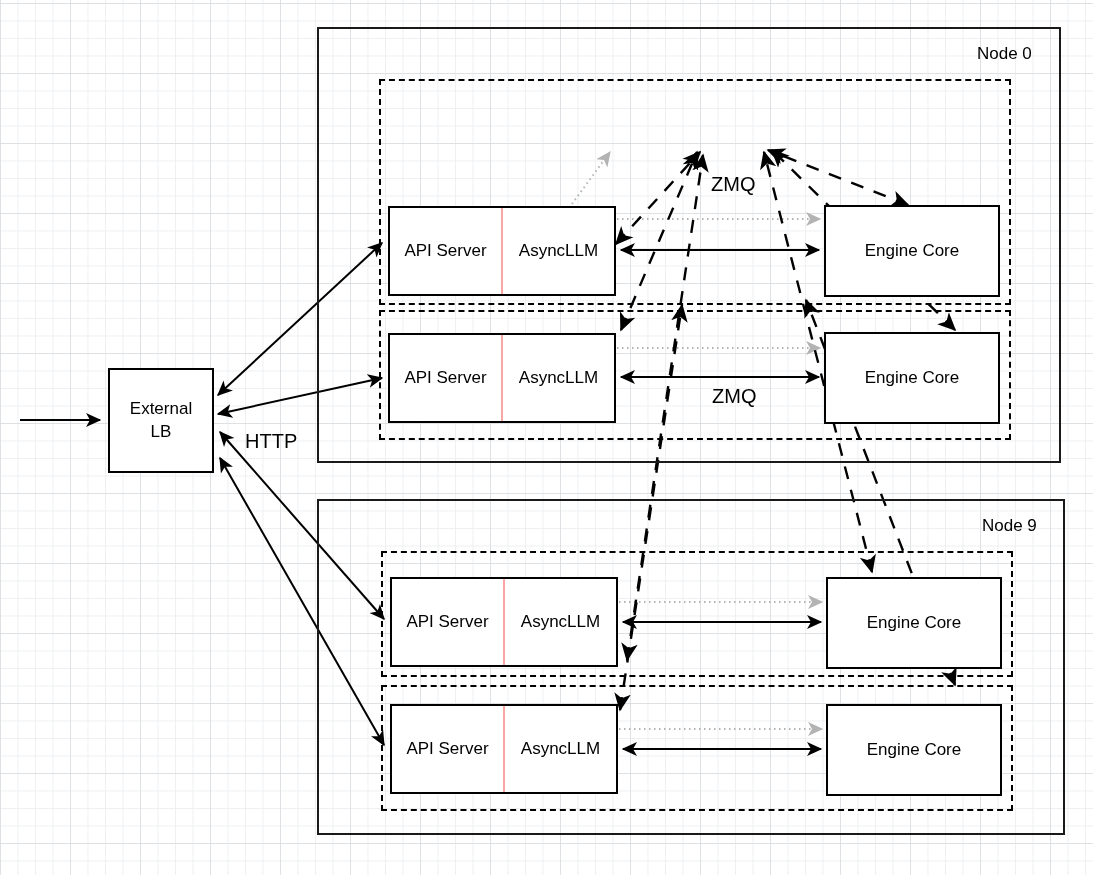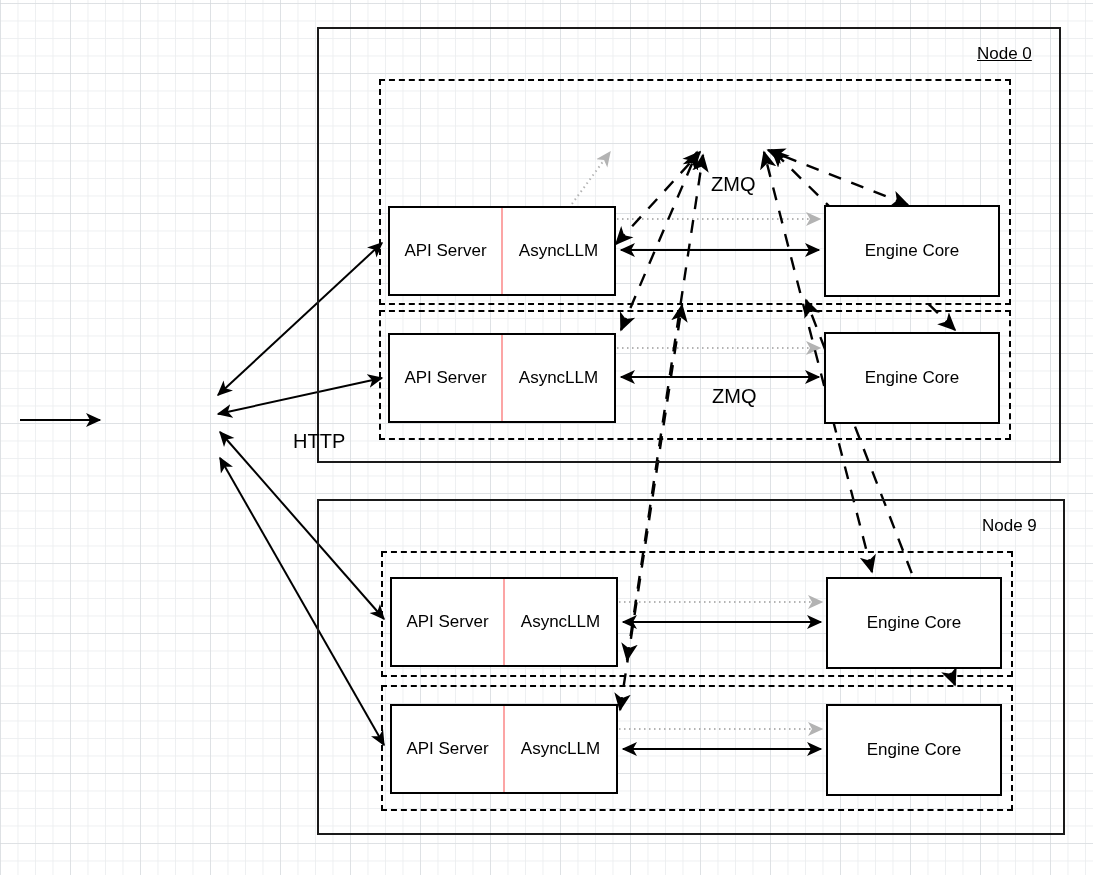--- a/index.html
+++ b/index.html
@@ -200,21 +200,21 @@
       <line x1="872" y1="572" x2="764" y2="152" stroke="#000000" stroke-width="2.4" stroke-dasharray="13 11" marker-start="url(#arrowSolid)" marker-end="url(#arrowSolid)"></line>
     </g>
 
     <g>
       <line x1="955" y1="685" x2="806" y2="300" stroke="#000000" stroke-width="2.4" stroke-dasharray="13 11" marker-start="url(#arrowSolid)" marker-end="url(#arrowSolid)"></line>
     </g>
 
   </svg>
 
   <div class="node-box" style="left:317px; top:27px; width:744px; height:436px;"></div>
-  <div class="node-title" style="left:977px; top:44px;text-decoration:underline;">Node 0</div>
+  <div class="node-title" style="left:977px; top:44px;">Node 0</div>
 
   <div class="dash-group" style="left:379px; top:79px; width:632px; height:226px;"></div>
 
 
   <div class="split-box" style="left:388px; top:206px; width:228px; height:90px;">
     <div class="split-half">API Server</div>
     <div class="split-half">AsyncLLM</div>
   </div>
 
   <div class="solid-box" style="left:824px; top:205px; width:176px; height:92px;">
@@ -254,16 +254,20 @@
 
   <div class="split-box" style="left:390px; top:704px; width:228px; height:90px;">
     <div class="split-half">API Server</div>
     <div class="split-half">AsyncLLM</div>
   </div>
 
   <div class="solid-box" style="left:826px; top:704px; width:176px; height:92px;">
     <span>Engine Core</span>
   </div>
 
-
-  <div class="edge-label" style="left:245px; top:430px;padding-left:48px;">HTTP</div>
+  <div class="lb-box" style="left:108px; top:368px; width:106px; height:105px;">
+    <span>External</span>
+    <span>LB</span>
+  </div>
+
+  <div class="edge-label" style="left:245px; top:430px;">HTTP</div>
 
 </div>
 
 </body></html>

